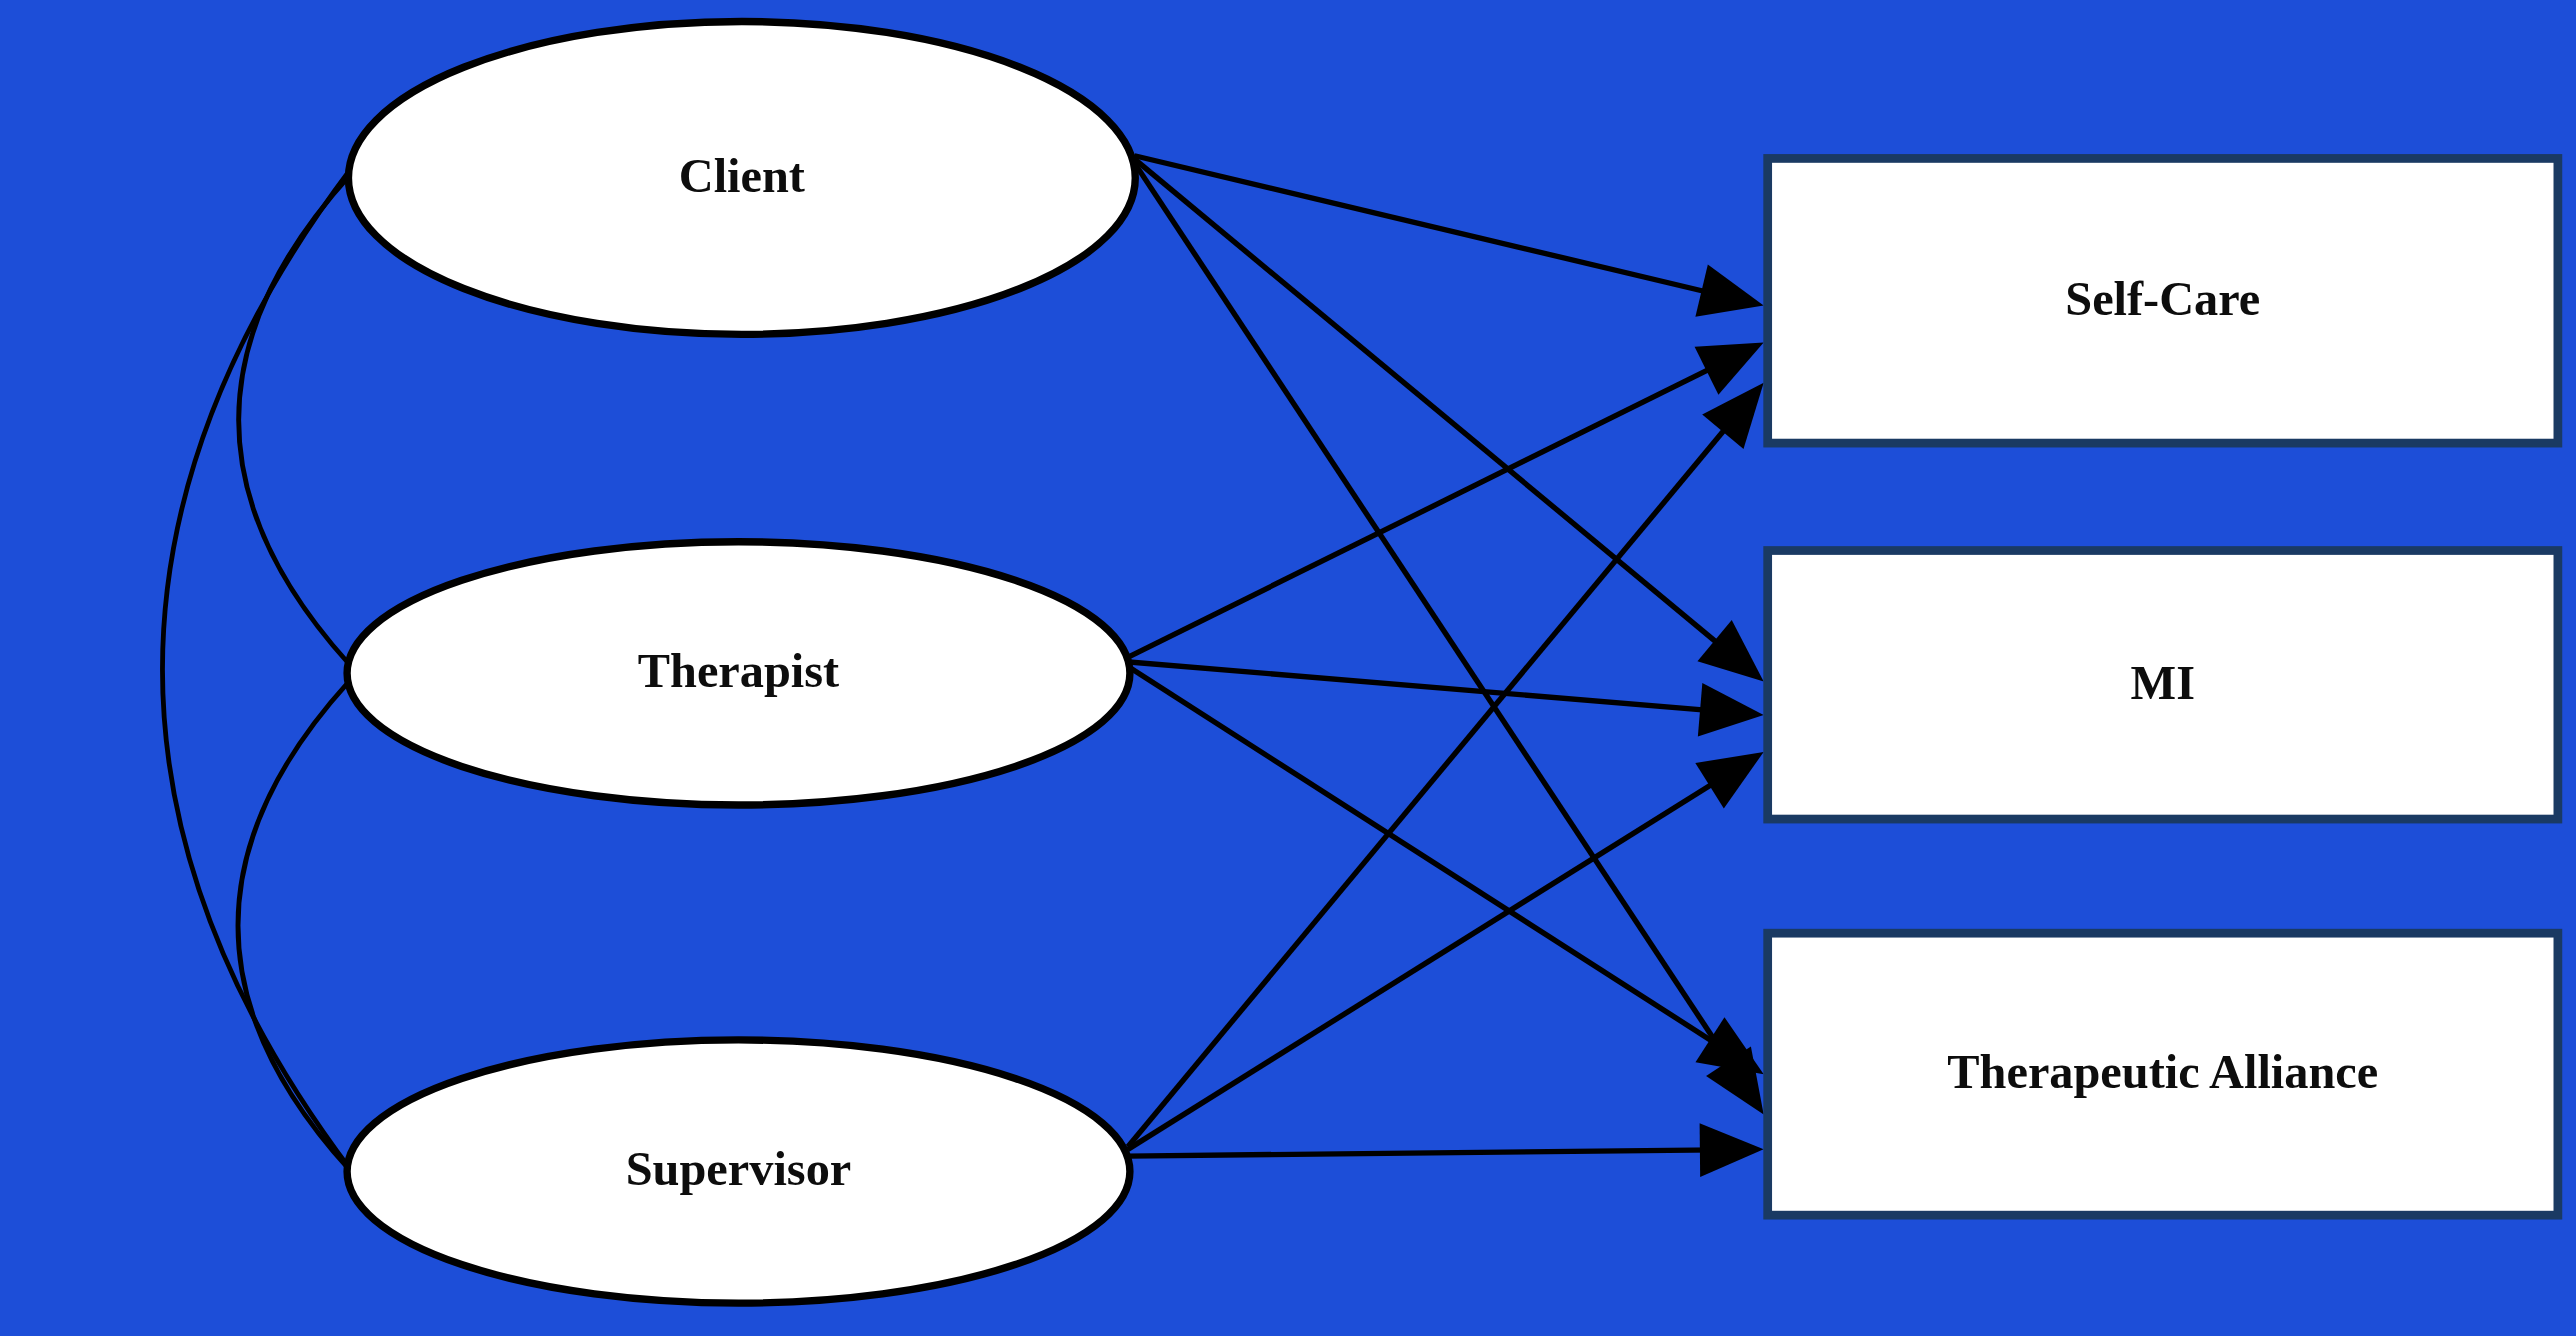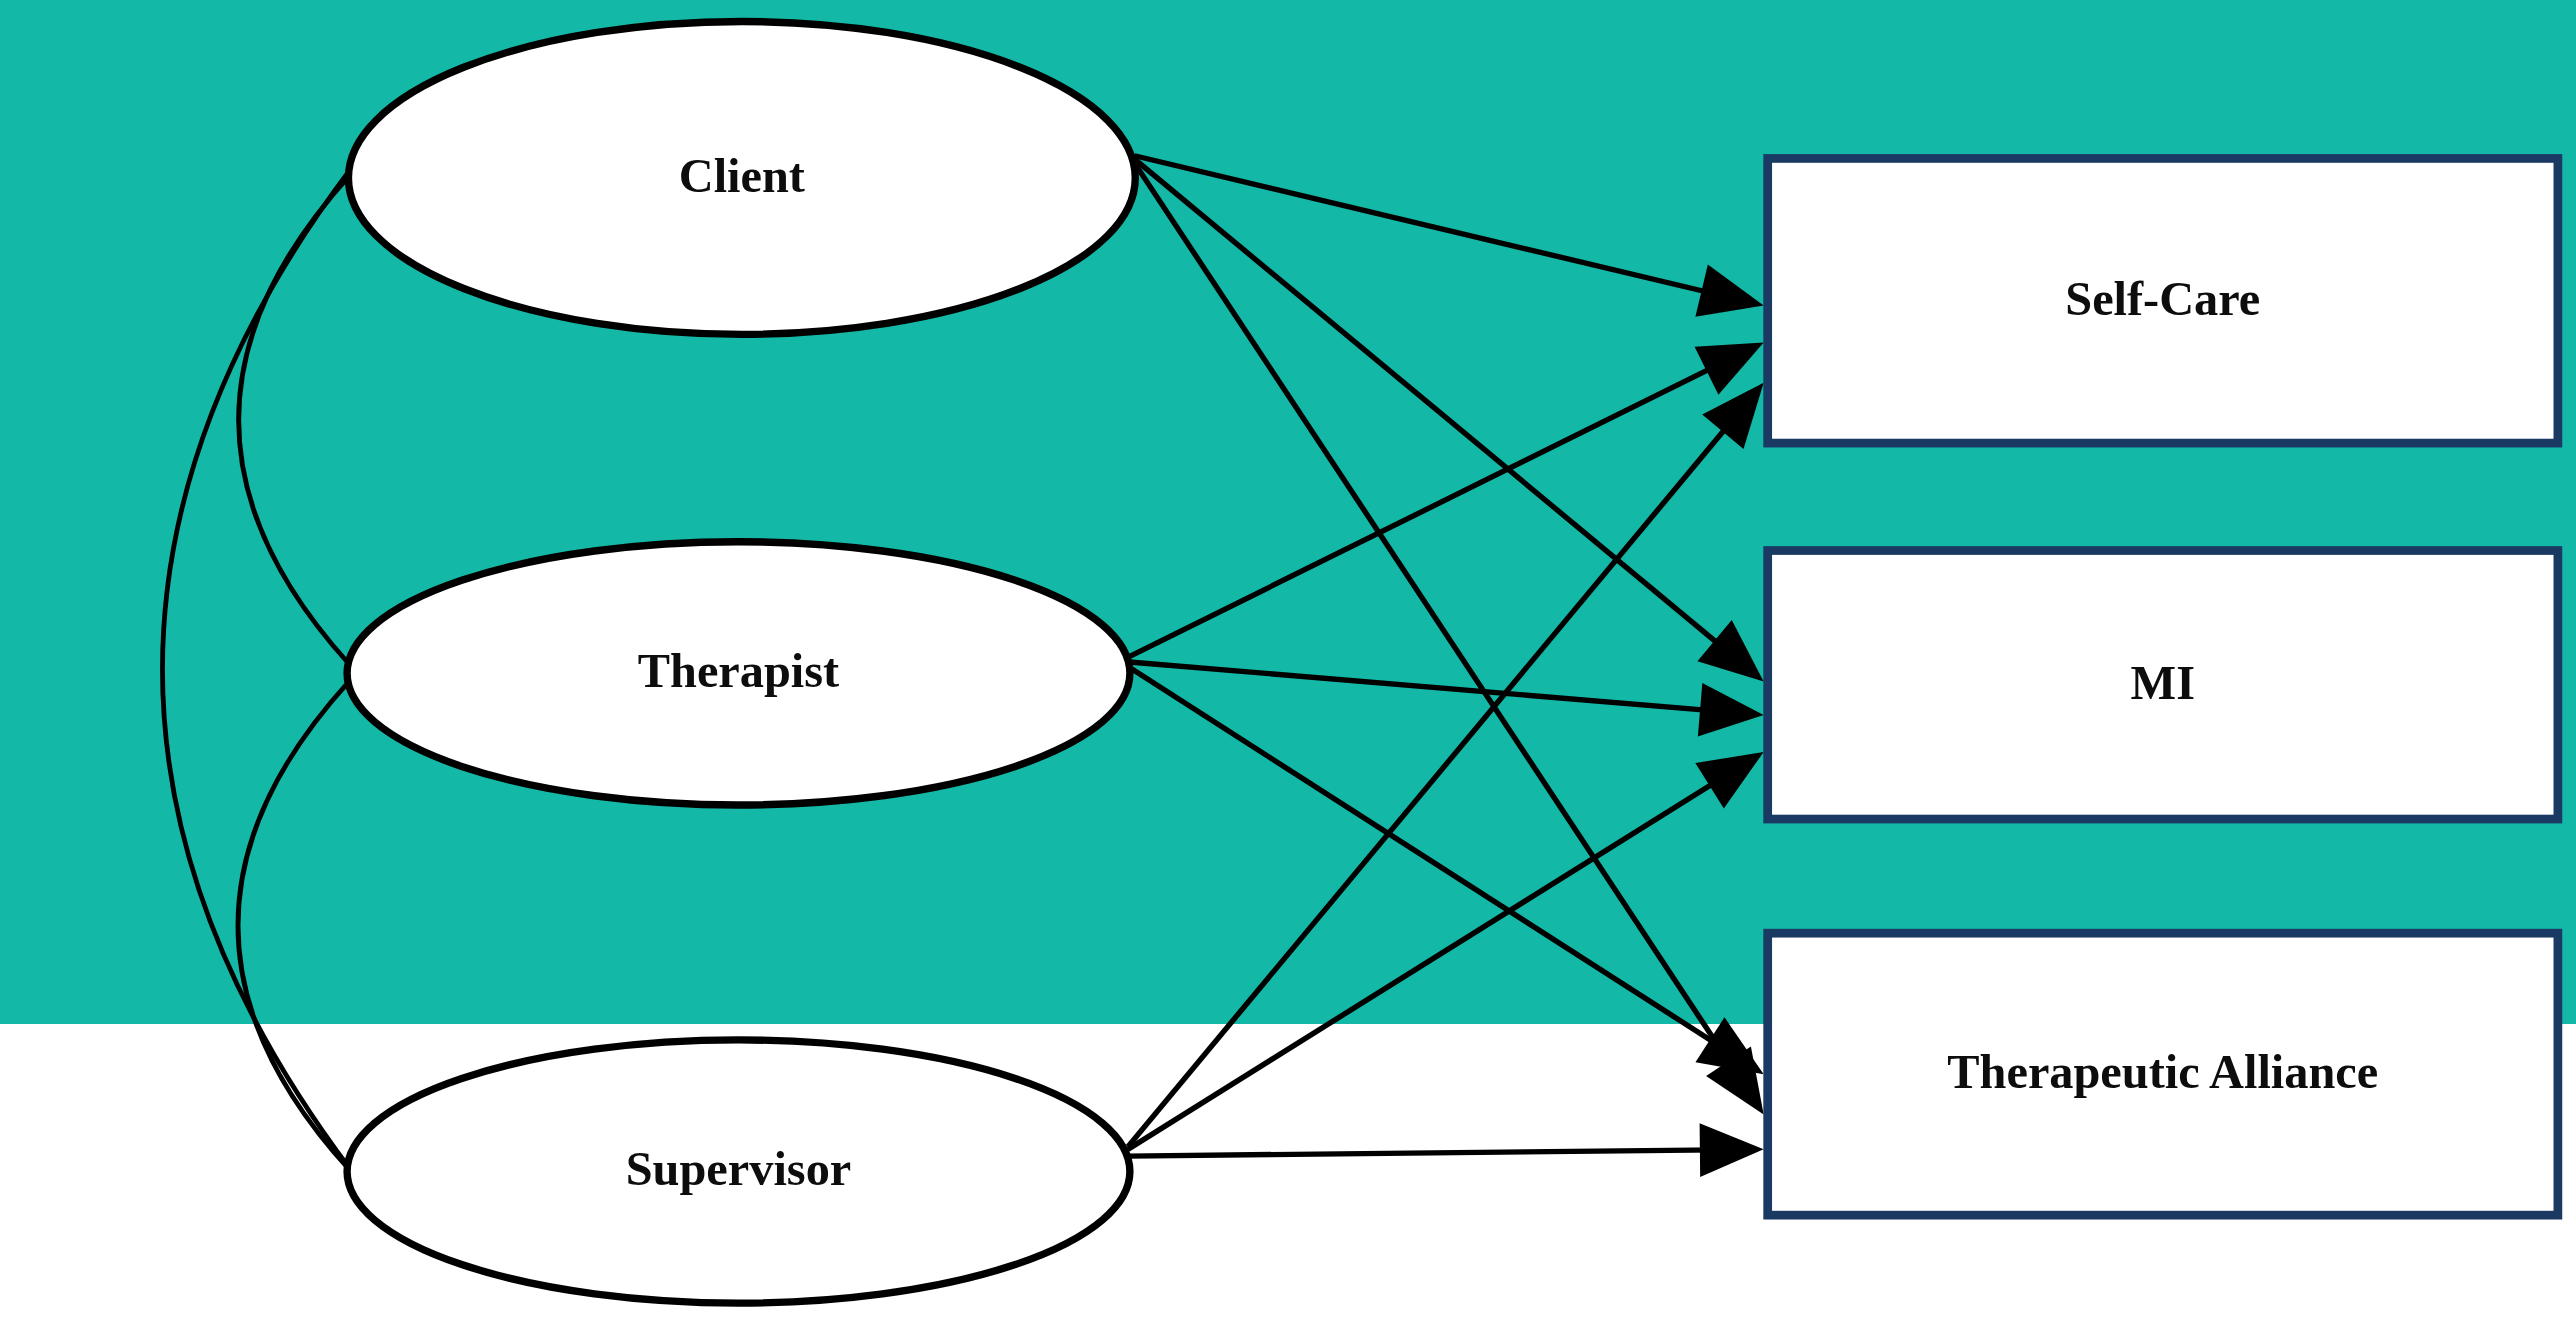--- a/index.html
+++ b/index.html
@@ -9,22 +9,22 @@
   }
   body {
     width: 2576px;
     height: 1336px;
     overflow: hidden;
     font-family: "Liberation Serif", "DejaVu Serif", serif;
   }
   #diagram-root {
     position: relative;
     width: 2576px;
-    height: 1024px;
-    background: #14b8a6;
+    height: 1336px;
+    background: #1d4ed8;
   }
   svg#sem-canvas {
     position: absolute;
     top: 0;
     left: 0;
     width: 2576px;
     height: 1336px;
     display: block;
   }
   .node-ellipse {

